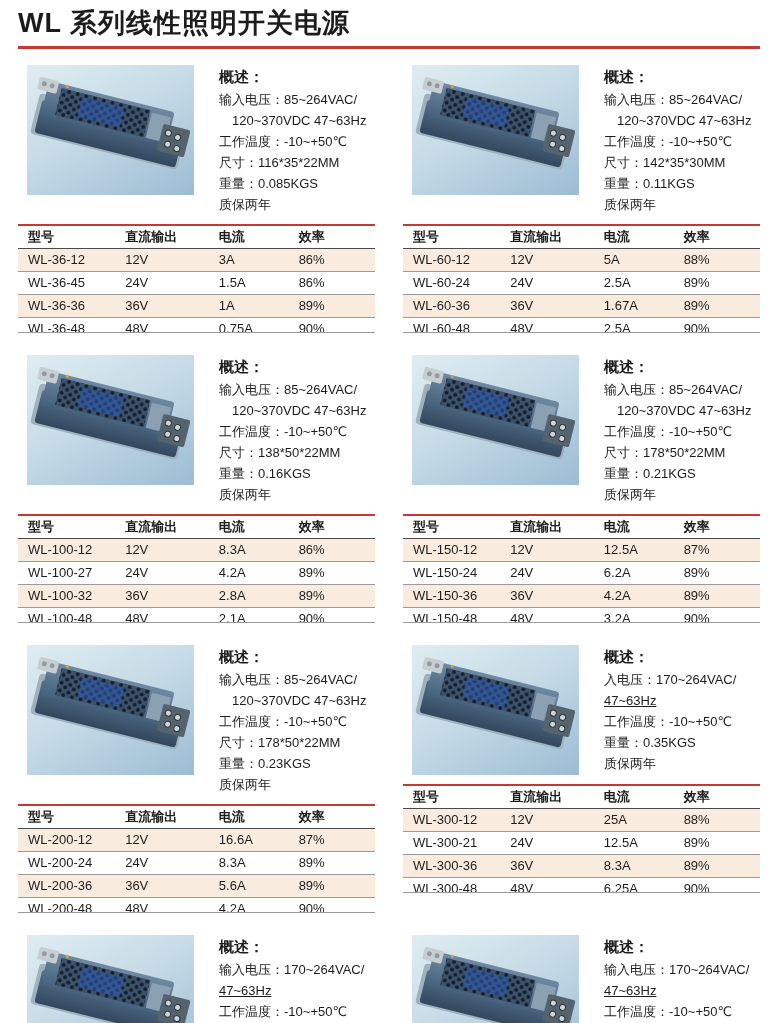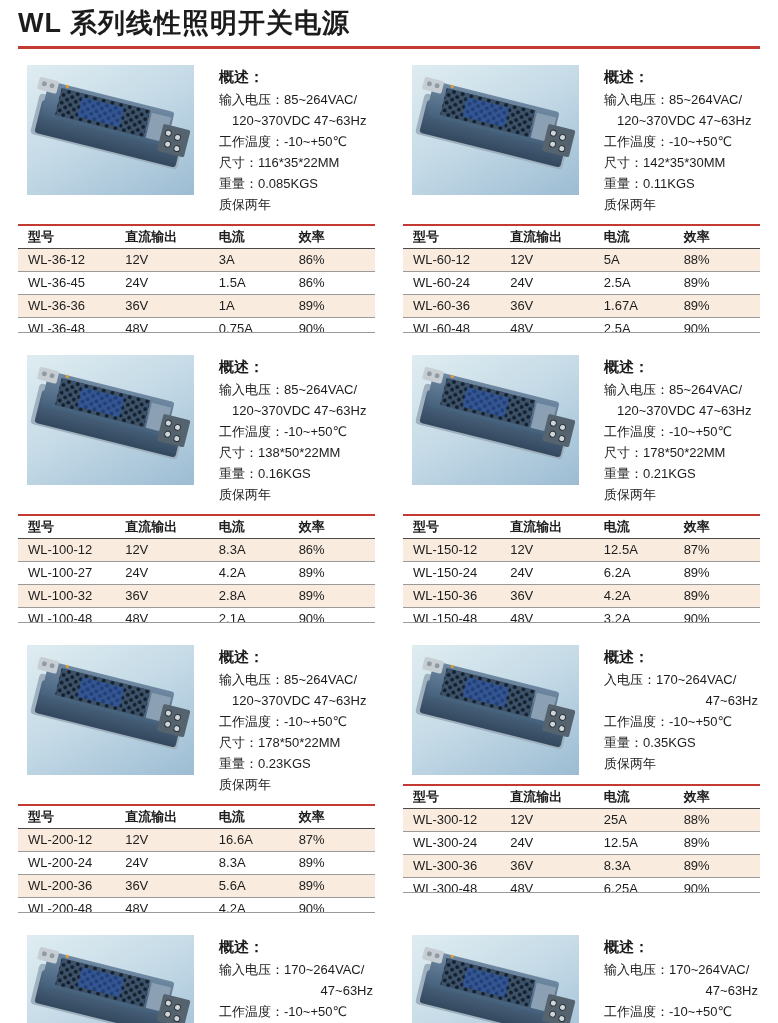--- a/index.html
+++ b/index.html
@@ -30,21 +30,21 @@
   .top{display:flex;gap:25px;margin-bottom:9px;}
   .photo{
     flex:0 0 auto;width:167px;height:130px;margin-left:9px;
     background:linear-gradient(150deg,#dfedf1 0%,#c6dbe7 45%,#9cbcd3 100%);
   }
   .photo svg{display:block;width:100%;height:100%;}
   .specs{flex:1;font-size:13px;line-height:21px;padding-top:1px;}
   .overview{font-weight:bold;font-size:15px;line-height:22px;margin-bottom:1px;}
   .spec-line .lbl{font-weight:normal;}
   .spec-line.cont{padding-left:13px;}
-  .spec-line.right{text-align:right;padding-right:2px;}
+  .spec-line.right{text-align:left;padding-right:2px;text-decoration:underline;}
   .spec-table{border-top:2px solid var(--accent);font-size:13px;}
   .trow{
     display:grid;grid-template-columns:28% 27% 23% 22%;
     padding:3px 0 3px 10px;line-height:16px;
     border-bottom:1px solid var(--rule-gray);
     position:relative;
   }
   .trow.thead{font-weight:bold;border-bottom:1px solid var(--rule-dark);}
   .trow.alt{background:var(--row-alt);}
   .trow.cut{border-bottom:none;}
@@ -377,21 +377,21 @@
             <div class="cell">电流</div>
             <div class="cell">效率</div>
           </div>
     <div class="trow alt">
             <div class="cell">WL-300-12</div>
             <div class="cell">12V</div>
             <div class="cell">25A</div>
             <div class="cell">88%</div>
           </div>
           <div class="trow">
-            <div class="cell">WL-300-24</div>
+            <div class="cell">WL-300-21</div>
             <div class="cell">24V</div>
             <div class="cell">12.5A</div>
             <div class="cell">89%</div>
           </div>
           <div class="trow alt">
             <div class="cell">WL-300-36</div>
             <div class="cell">36V</div>
             <div class="cell">8.3A</div>
             <div class="cell">89%</div>
           </div>

